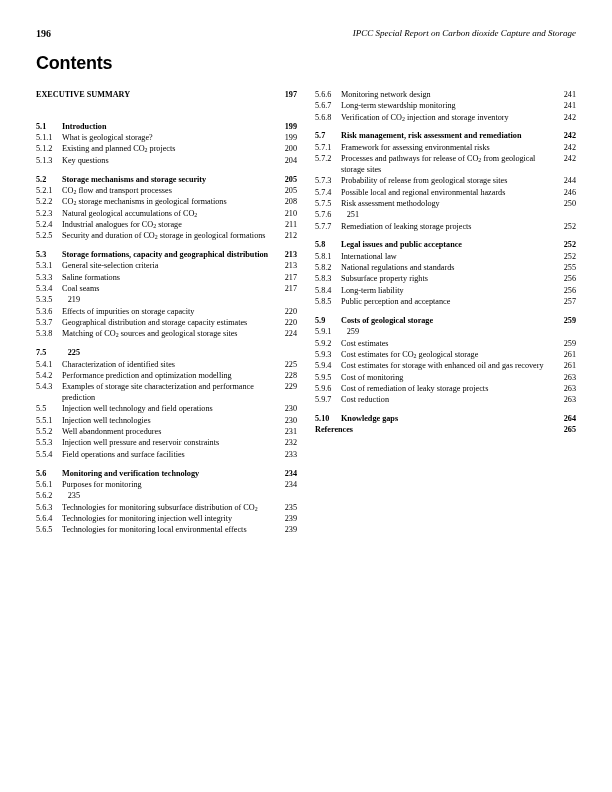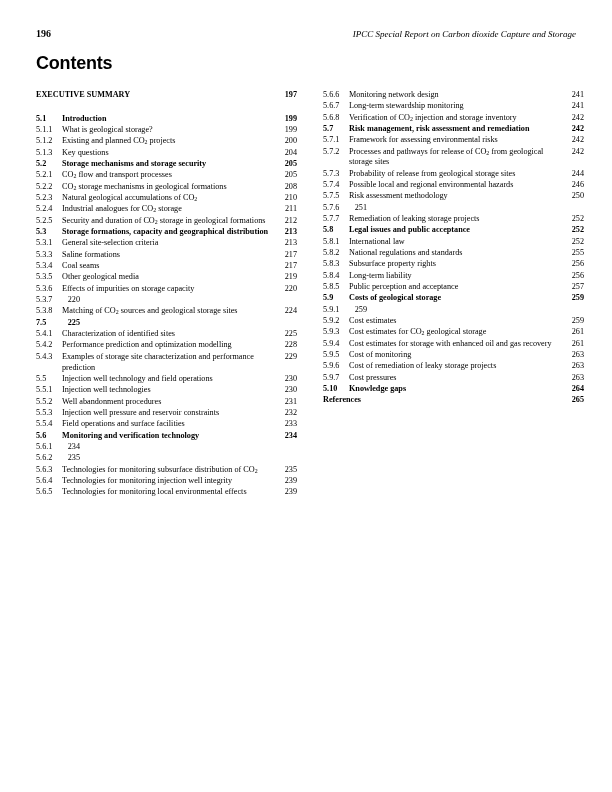--- a/index.html
+++ b/index.html
@@ -19,21 +19,21 @@
     position: absolute;
     left: 0; top: 0;
     width: 612px;
     height: 792px;
     box-sizing: border-box;
     padding: 28px 36px 30px 36px;
   }
   .header {
     display: flex;
     justify-content: space-between;
-    align-items: flex-end;
+    align-items: flex-start;
     font-size: 9.5px;
     margin-bottom: 9px;
     gap: 42px;
   }
   .header .page-num {
     font-weight: bold;
     font-size: 10px;
   }
   .header .running-title {
     font-style: italic;
@@ -41,21 +41,21 @@
   }
   h1.contents-title {
     font-family: "Liberation Sans", sans-serif;
     font-size: 18px;
     font-weight: bold;
     margin: 14px 0 16px 0;
     letter-spacing: -0.2px;
   }
   .columns {
     display: flex;
-    gap: 26px;
+    gap: 18px;
     align-items: flex-start;
   }
   .col {
     width: 261px;
     flex: 0 0 261px;
   }
   .toc-row {
     display: flex;
     align-items: baseline;
     font-size: 8.2px;
@@ -76,21 +76,21 @@
   .toc-row .pg {
     flex: 0 0 auto;
     text-align: right;
     min-width: 18px;
     white-space: nowrap;
   }
   .toc-row.bold {
     font-weight: bold;
   }
   .toc-row.head {
-    margin-top: 0;
+    margin-top: 8px;
     font-family: Liberation Serif, serif;
   }
   .toc-row.exec {
     font-weight: bold;
     margin-bottom: 6px;
   }
   .toc-row.exec .num {
     flex: 0 0 auto;
   }
   .toc-row.exec .label {
@@ -194,30 +194,30 @@
           <span class="label">Saline formations</span>
           <span class="pg">217</span>
         </div>
         <div class="toc-row sub">
           <span class="num">5.3.4</span>
           <span class="label">Coal seams</span>
           <span class="pg">217</span>
         </div>
         <div class="toc-row sub">
           <span class="num">5.3.5</span>
-          <span class="label">Other geological media</span>
           <span class="pg">219</span>
         </div>
         <div class="toc-row sub">
           <span class="num">5.3.6</span>
           <span class="label">Effects of impurities on storage capacity</span>
           <span class="pg">220</span>
         </div>
         <div class="toc-row sub">
           <span class="num">5.3.7</span>
+          <span class="label">Geographical distribution and storage capacity estimates</span>
           <span class="pg">220</span>
         </div>
         <div class="toc-row sub">
           <span class="num">5.3.8</span>
           <span class="label">Matching of CO<sub>2</sub> sources and geological storage sites</span>
           <span class="pg">224</span>
         </div>
         <div class="toc-row bold head">
           <span class="num">7.5</span>
           <span class="pg">225</span>
@@ -262,20 +262,21 @@
           <span class="label">Field operations and surface facilities</span>
           <span class="pg">233</span>
         </div>
         <div class="toc-row bold head">
           <span class="num">5.6</span>
           <span class="label">Monitoring and verification technology</span>
           <span class="pg">234</span>
         </div>
         <div class="toc-row sub">
           <span class="num">5.6.1</span>
+          <span class="label">Purposes for monitoring</span>
           <span class="pg">234</span>
         </div>
         <div class="toc-row sub">
           <span class="num">5.6.2</span>
           <span class="pg">235</span>
         </div>
         <div class="toc-row sub">
           <span class="num">5.6.3</span>
           <span class="label">Technologies for monitoring subsurface distribution of CO<sub>2</sub></span>
           <span class="pg">235</span>
@@ -405,21 +406,21 @@
           <span class="label">Cost of monitoring</span>
           <span class="pg">263</span>
         </div>
         <div class="toc-row sub">
           <span class="num">5.9.6</span>
           <span class="label">Cost of remediation of leaky storage projects</span>
           <span class="pg">263</span>
         </div>
         <div class="toc-row sub">
           <span class="num">5.9.7</span>
-          <span class="label">Cost pressures</span>
+          <span class="label">Cost reduction</span>
           <span class="pg">263</span>
         </div>
         <div class="toc-row bold head">
           <span class="num">5.10</span>
           <span class="label">Knowledge gaps</span>
           <span class="pg">264</span>
         </div>
         <div class="toc-row bold refs">
           <span class="num">References</span>
           <span class="label"></span>

